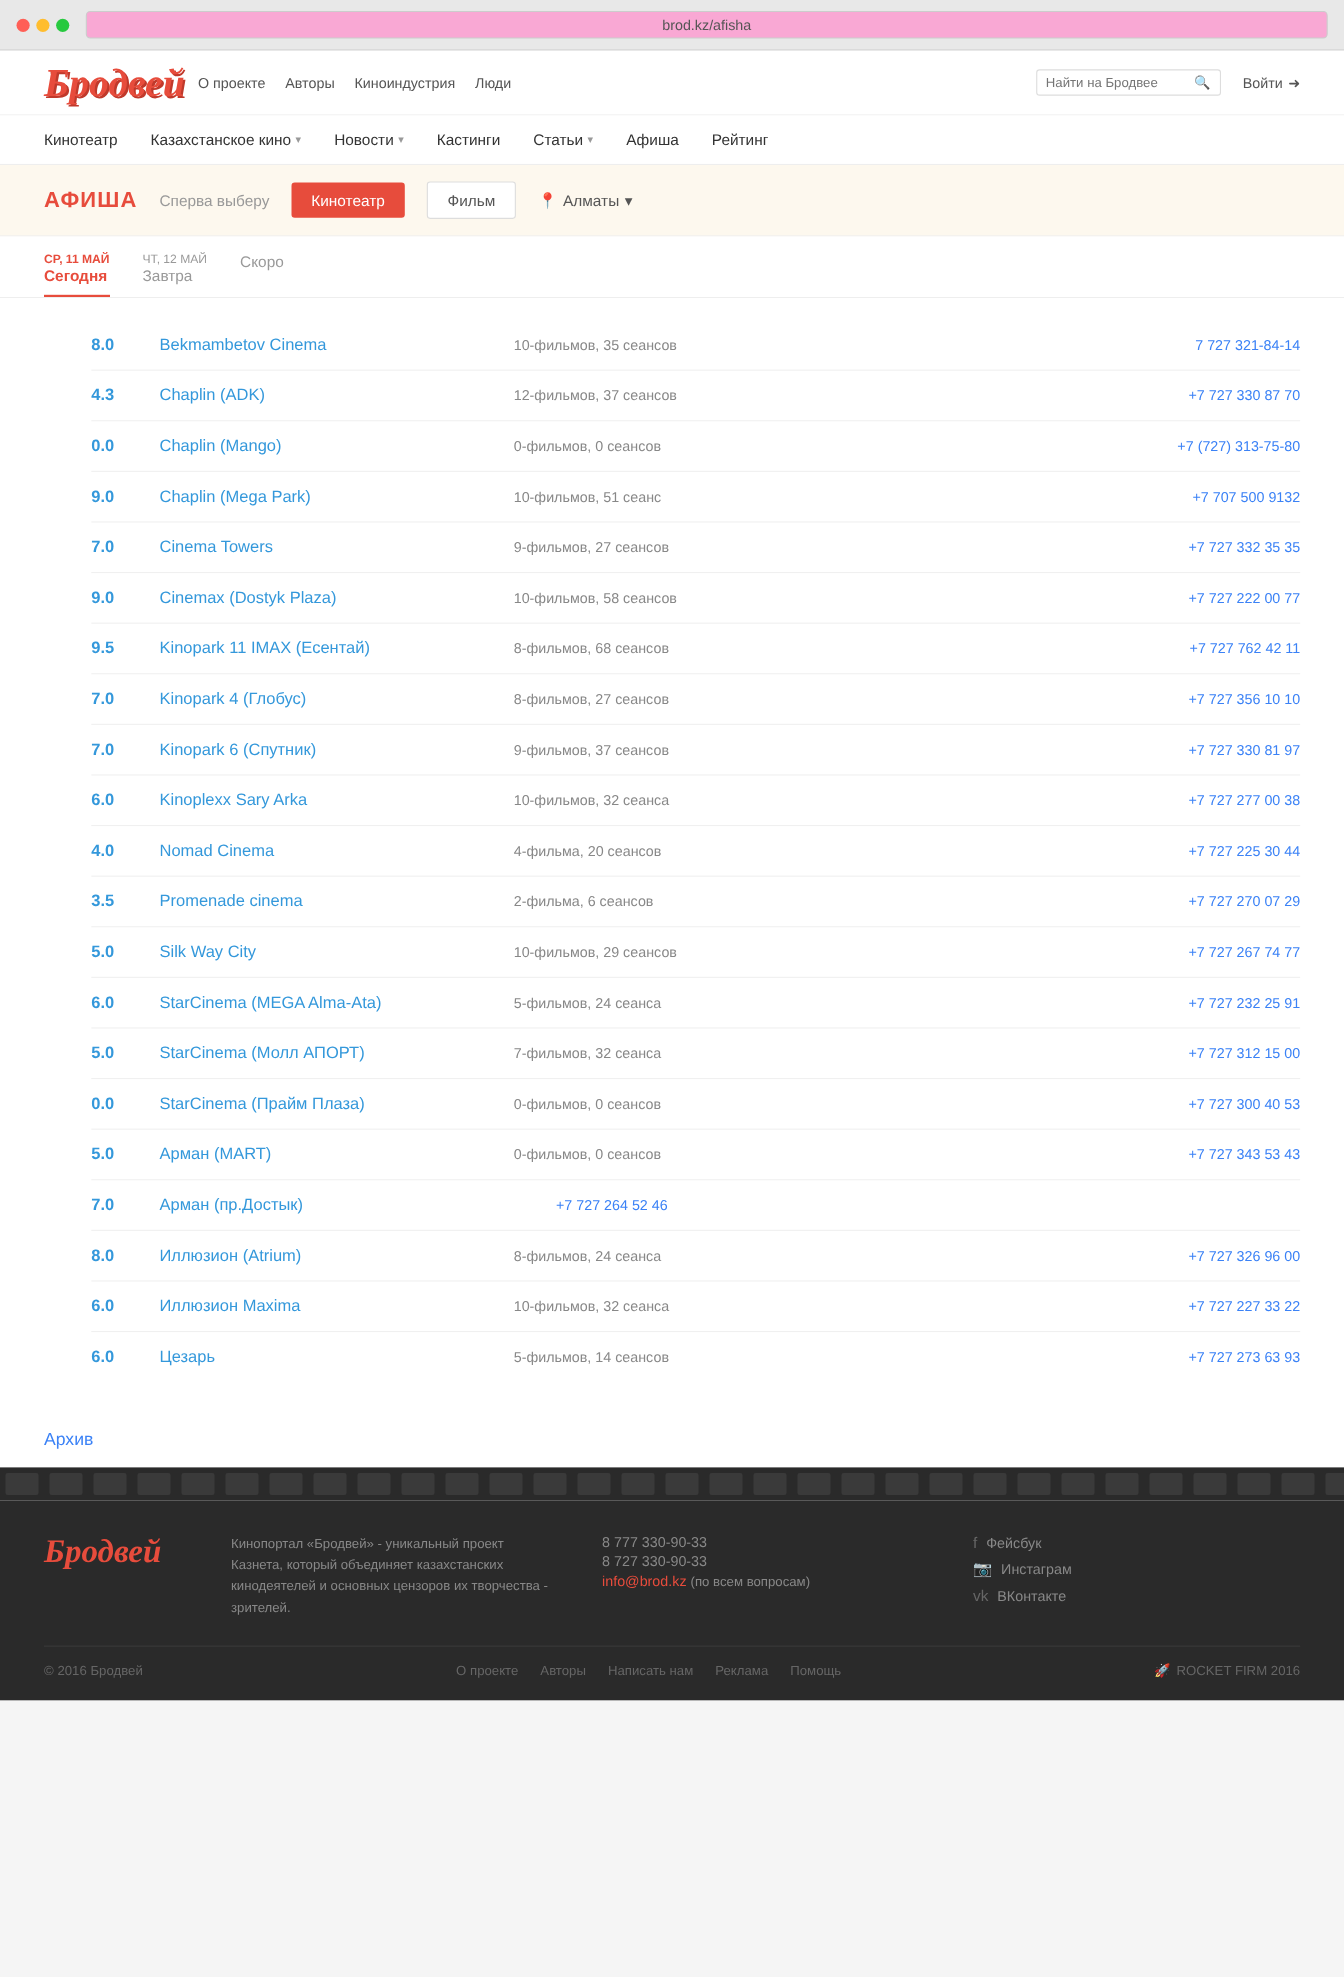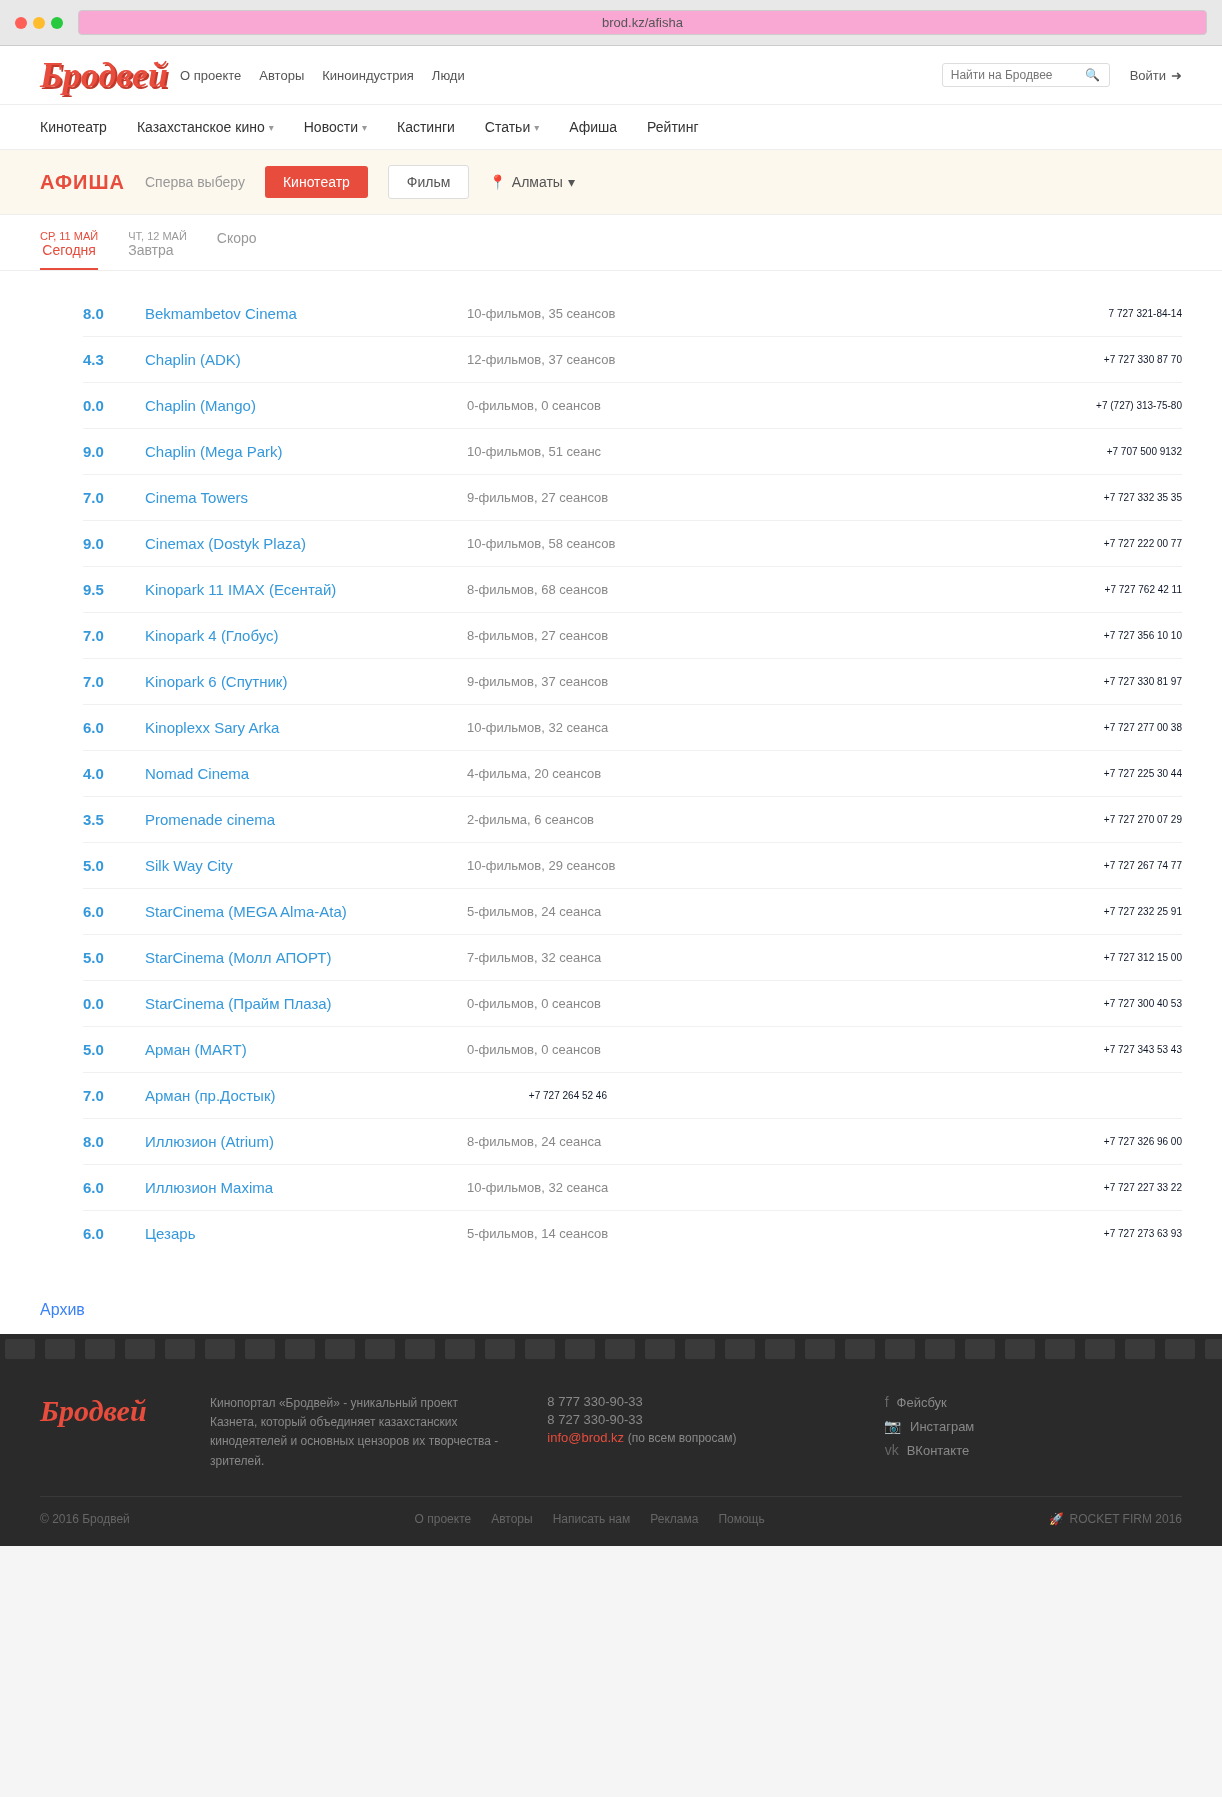--- a/index.html
+++ b/index.html
@@ -165,22 +165,21 @@
     }
     .date-tab {
       padding-bottom: 10px;
       cursor: pointer;
       font-size: 14px;
       color: #999;
     }
     .date-tab.active {
       color: #e74c3c;
       border-bottom: 2px solid #e74c3c;
-      font-weight: 400;
-      text-align: center;
+      font-weight: 700;
     }
     .date-tab .day-label { font-size: 11px; color: #999; display: block; }
     .date-tab.active .day-label { color: #e74c3c; }
 
     
     .cinema-list {
       background: white;
       padding: 20px 40px 30px;
     }
     .cinema-row {
@@ -208,22 +207,22 @@
       flex-shrink: 0;
     }
     .cinema-info {
       flex: 1;
       font-size: 13px;
       color: #888;
       padding-left: 40px;
     }
     .cinema-phone {
       width: 180px;
-      font-size: 10px;
-      color: #0f172a;
+      font-size: 13px;
+      color: #3b82f6;
       text-align: right;
     }
 
     
     .archive-link {
       padding: 15px 40px;
       background: white;
     }
     .archive-link a {
       font-size: 16px;

